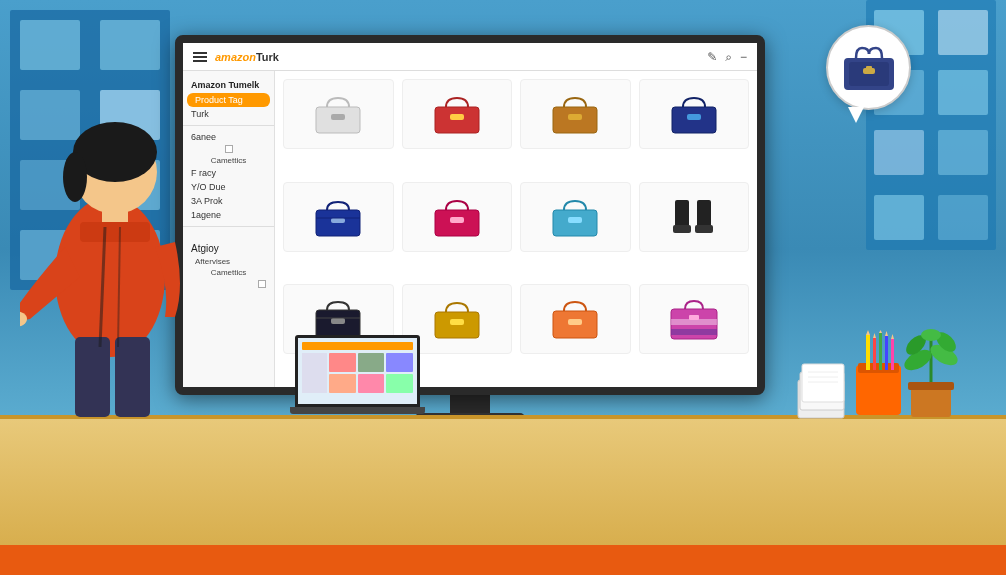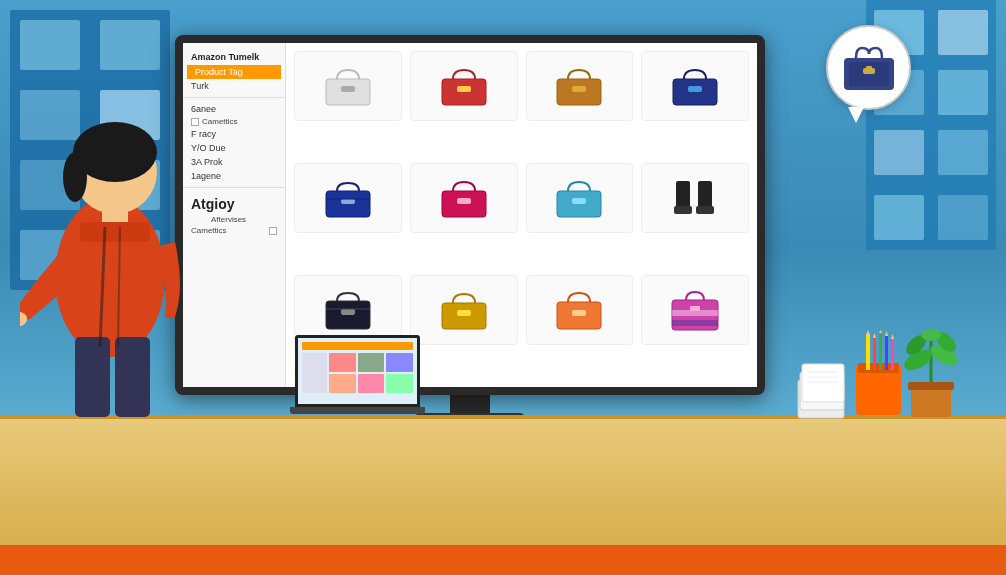--- a/index.html
+++ b/index.html
@@ -88,70 +88,71 @@
     }
 
     .amt-body {
       display: flex;
       flex: 1;
       overflow: hidden;
     }
 
     
     .sidebar {
-      width: 103px;
+      width: 92px;
       background: #f8f8f8;
       border-right: 1px solid #e0e0e0;
       padding: 6px 0;
       flex-shrink: 0;
       font-size: 9px;
     }
     .sidebar-title {
       padding: 3px 8px;
       font-weight: bold;
       color: #222;
       font-size: 9px;
     }
     .sidebar-item {
       padding: 2px 8px;
       color: #333;
       cursor: pointer;
     }
     .sidebar-item.active {
       background: #ff9900;
       color: white;
-      border-radius: 0;
+      border-radius: 6px;
       margin: 0 4px;
     }
     .sidebar-section {
       padding: 4px 8px 2px;
-      font-weight: bold;
+      font-weight: normal;
       color: #222;
-      font-size: 14px;
-      margin-top: 4px;
+      font-size: 10px;
+      margin-top: 12px;
     }
     .sidebar-sub {
-      padding: 1px 28px;
+      padding: 1px 12px;
       color: #444;
       font-size: 8px;
       cursor: pointer;
     }
     .sidebar-divider {
       height: 1px;
       background: #ddd;
       margin: 4px 0;
     }
     .sidebar-checkbox-item {
       padding: 1px 8px;
       color: #444;
       font-size: 8px;
       display: flex;
       align-items: center;
       gap: 3px;
       cursor: pointer;
+      flex-direction: column;
     }
     .sidebar-checkbox {
       width: 8px;
       height: 8px;
       border: 1px solid #aaa;
       background: white;
       flex-shrink: 0;
     }
 
     
@@ -269,20 +270,35 @@
       <rect x="24" y="28" width="12" height="6" rx="2" fill="#ccaa44"></rect>
       <rect x="27" y="26" width="6" height="3" rx="1" fill="#ccaa44"></rect>
     </svg>
   </div>
 
   <div class="monitor-container" style="position:absolute;top:35px;left:175px;width:590px;height:420px;">
     <div class="monitor-screen">
 
       <div class="amt-ui">
 
+        <div class="amt-header">
+          <div class="hamburger-icon">
+            <span></span>
+              <span></span>
+              <span></span>
+          </div>
+          <span style="font-size:11px;font-weight:bold;">
+            <span style="color:#ff9900;font-style:italic;">amazon</span><span style="color:#333;">Turk</span>
+          </span>
+          <div class="header-icons">
+            <span style="cursor:pointer;">✎</span>
+            <span style="cursor:pointer;">⌕</span>
+            <span style="cursor:pointer;">−</span>
+          </div>
+        </div>
 
         <div class="amt-body">
 
           <div class="sidebar">
             <div class="sidebar-title">Amazon Tumelk</div>
 
             <div class="sidebar-item active">Product Tag</div>
             <div class="sidebar-item">Turk</div>
             <div class="sidebar-divider"></div>
             <div class="sidebar-item">6anee</div>

